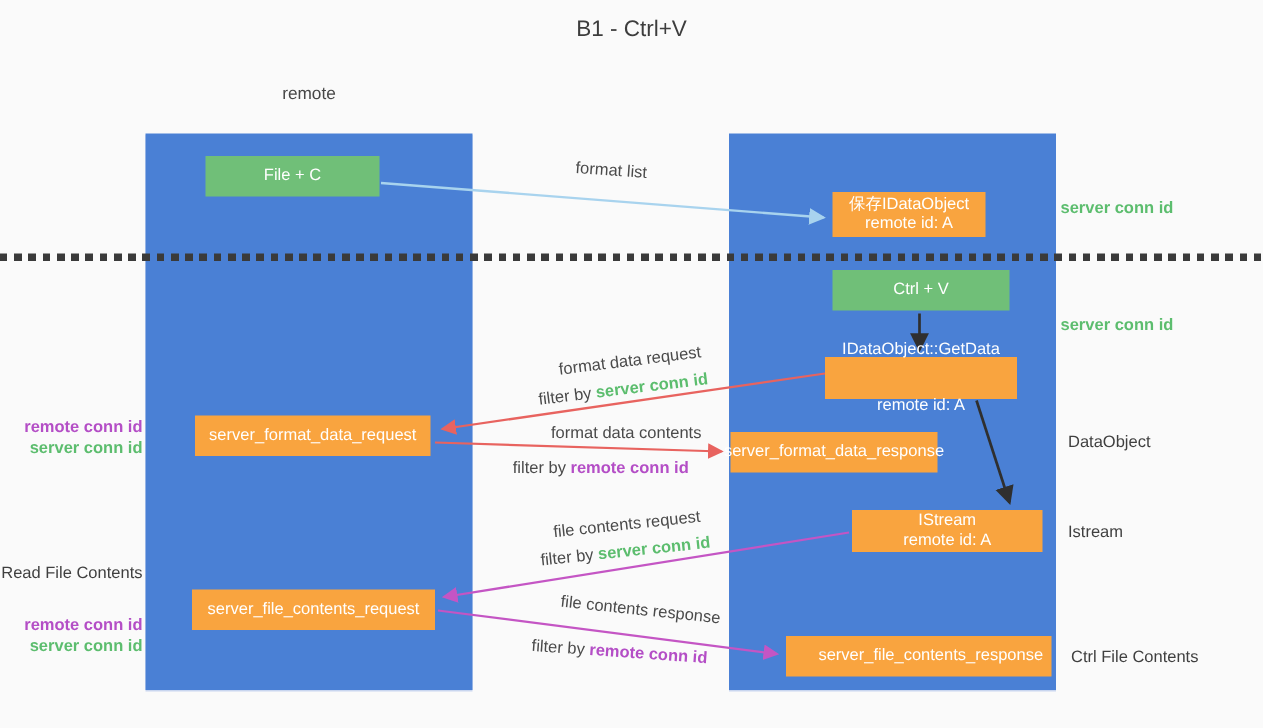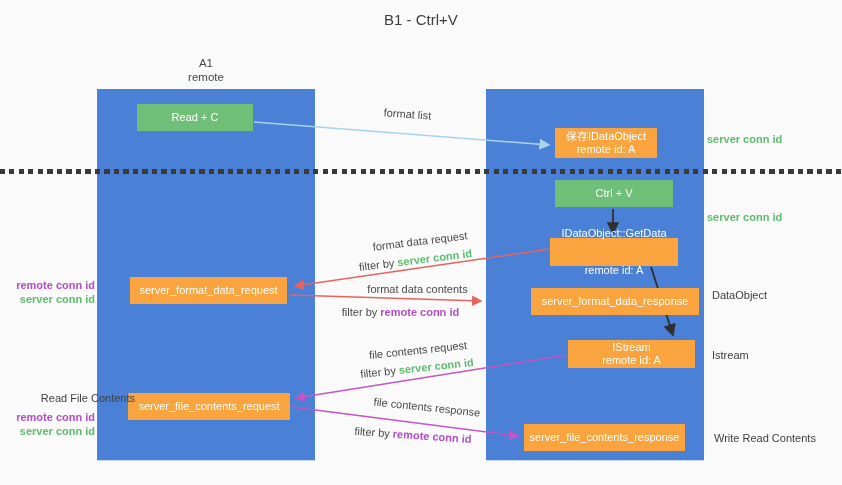--- a/index.html
+++ b/index.html
@@ -62,21 +62,20 @@
 </head>
 <body>
 
 <div id="diagram">
 
   <div class="title">
     <div>B1 - Ctrl+V</div>
   </div>
 
   <div class="lane-title" style="left:97px;">
-    <div>A1</div>
     <div>remote</div>
   </div>
   <div class="lane-title" style="left:486px;">
   </div>
 
   <div class="lane" style="left:97px;"></div>
   <div class="lane" style="left:486px;"></div>
 
   <div class="divider"></div>
 
@@ -105,48 +104,48 @@
     <line x1="290" y1="295" x2="481" y2="301" stroke="#e8635f" stroke-width="1.5" marker-end="url(#m-red)"></line>
 
     <line x1="651" y1="267" x2="673" y2="335" stroke="#2f2f2f" stroke-width="1.8" marker-end="url(#m-black)"></line>
 
     <line x1="566" y1="355" x2="296" y2="398" stroke="#c455c4" stroke-width="1.5" marker-end="url(#m-magenta)"></line>
 
     <line x1="292" y1="407" x2="518" y2="436" stroke="#c455c4" stroke-width="1.5" marker-end="url(#m-magenta)"></line>
   </svg>
 
   <div class="node green" style="left:137px;top:104px;width:116px;height:27px;">
-    <div>Read + C</div>
+    <div>File + C</div>
   </div>
   <div class="node orange" style="left:130px;top:277px;width:157px;height:27px;">
     <div>server_format_data_request</div>
   </div>
   <div class="node orange" style="left:128px;top:393px;width:162px;height:27px;">
     <div>server_file_contents_request</div>
   </div>
 
   <div class="node orange" style="left:555px;top:128px;width:102px;height:30px;">
     <div>保存IDataObject</div>
     <div>remote id: A</div>
   </div>
   <div class="node green" style="left:555px;top:180px;width:118px;height:27px;">
     <div>Ctrl + V</div>
   </div>
   <div class="node orange" style="left:550px;top:238px;width:128px;height:28px;gap:24px;">
     <div>IDataObject::GetData</div>
     <div>remote id: A</div>
   </div>
-  <div class="node orange" style="left:487px;top:288px;width:168px;height:27px;margin-left:44px;">
+  <div class="node orange" style="left:487px;top:288px;width:138px;height:27px;">
     <div>server_format_data_response</div>
   </div>
   <div class="node orange" style="left:568px;top:340px;width:127px;height:28px;">
     <div>IStream</div>
     <div>remote id: A</div>
   </div>
-  <div class="node orange" style="left:524px;top:424px;width:161px;height:27px;">
+  <div class="node orange" style="left:524px;top:424px;width:161px;height:27px;padding-left:16px;">
     <div>server_file_contents_response</div>
   </div>
 
   <div class="edge-label" style="left:350px;top:108px;width:115px;transform:rotate(4deg);">format list</div>
 
   <div class="edge-label" style="left:345px;top:235px;width:150px;transform:rotate(-7deg);">format data request</div>
   <div class="edge-label" style="left:333px;top:254px;width:165px;transform:rotate(-7deg);">
     <span>filter by </span><span class="key-green">server conn id</span>
   </div>
 
@@ -162,21 +161,21 @@
 
   <div class="edge-label" style="left:352px;top:401px;width:150px;transform:rotate(6deg);">file contents response</div>
   <div class="edge-label" style="left:333px;top:429px;width:160px;transform:rotate(4deg);">
     <span>filter by </span><span class="key-purple">remote conn id</span>
   </div>
 
   <div class="ann right-col green" style="top:133px;">server conn id</div>
   <div class="ann right-col green" style="top:211px;">server conn id</div>
   <div class="ann right-col plain" style="top:246px;left:712px;margin-top:43px;">DataObject</div>
   <div class="ann right-col plain" style="top:349px;left:712px;">Istream</div>
-  <div class="ann right-col plain" style="top:432px;left:714px;">Write Read Contents</div>
+  <div class="ann right-col plain" style="top:432px;left:714px;">Ctrl File Contents</div>
 
   <div class="ann left-col purple" style="top:279px;">remote conn id</div>
   <div class="ann left-col green" style="top:293px;">server conn id</div>
-  <div class="ann left-col plain" style="top:392px;padding-left:40px;">Read File Contents</div>
+  <div class="ann left-col plain" style="top:376px;">Read File Contents</div>
   <div class="ann left-col purple" style="top:411px;">remote conn id</div>
   <div class="ann left-col green" style="top:425px;">server conn id</div>
 
 </div>
 
 </body></html>

